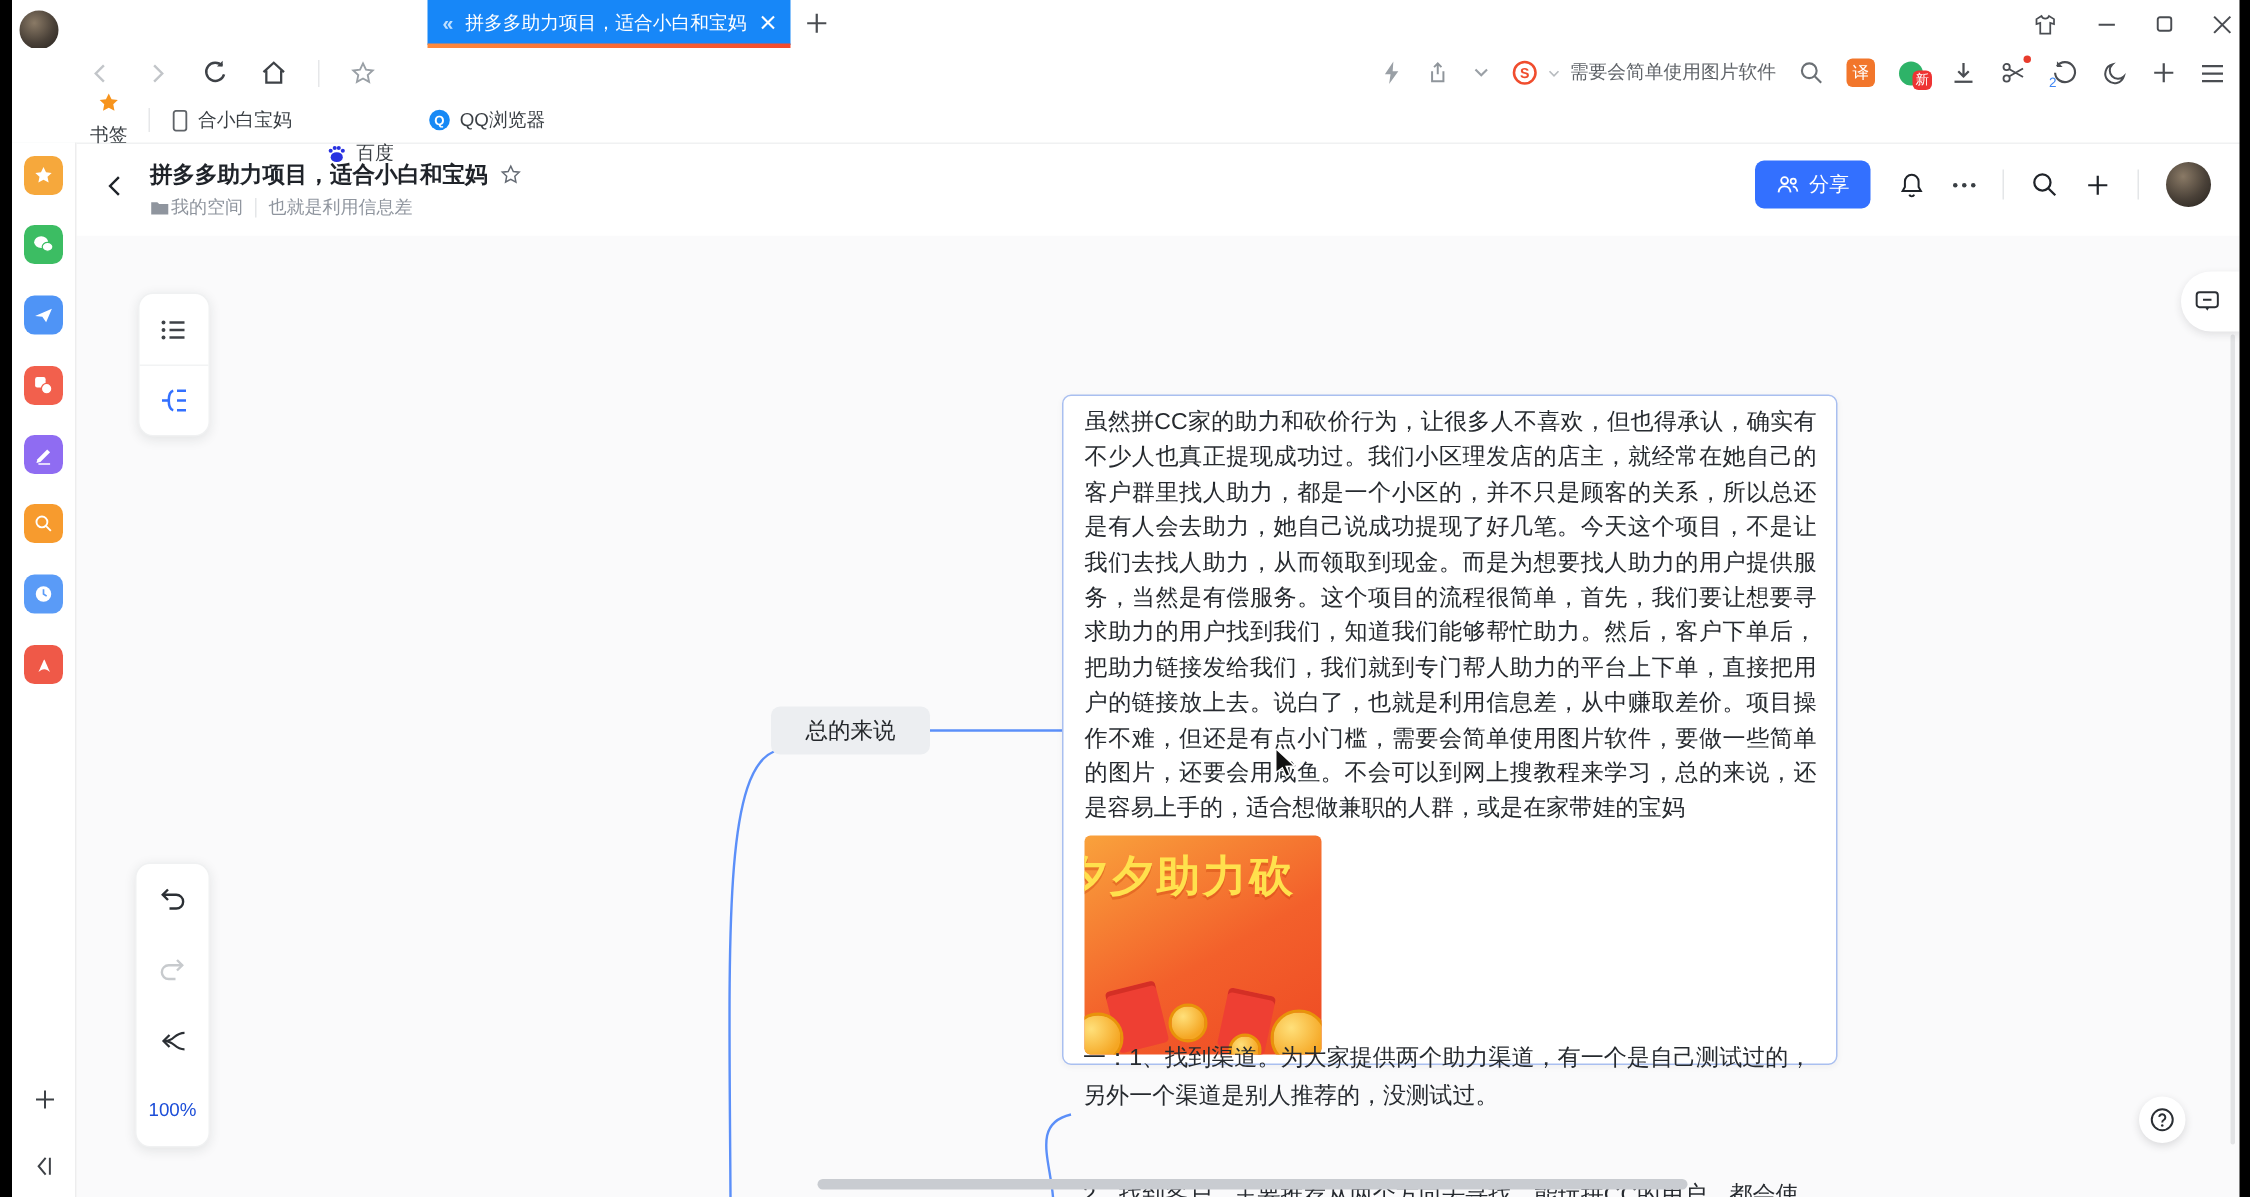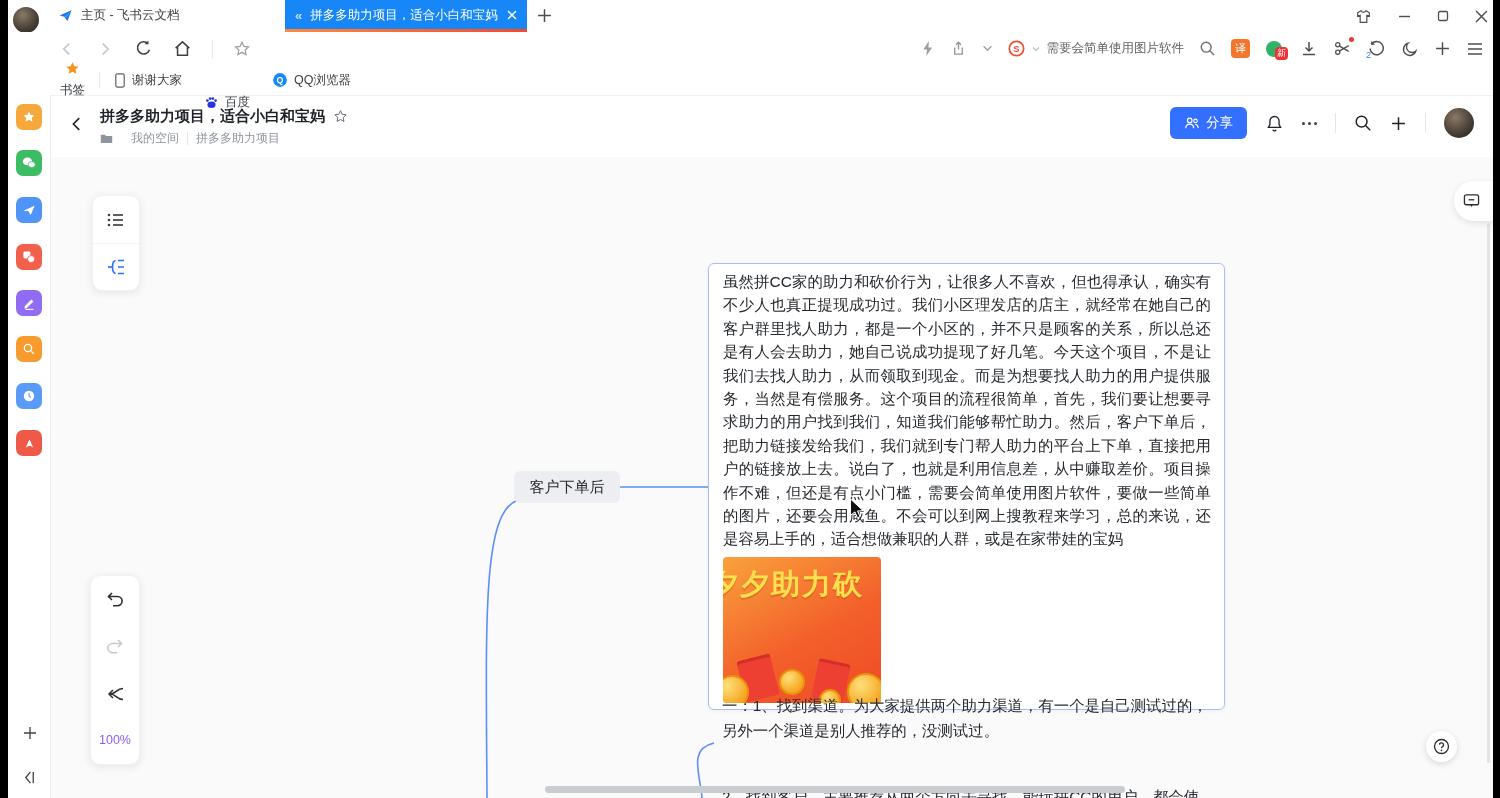--- a/index.html
+++ b/index.html
@@ -57,29 +57,20 @@
   .dots3{display:flex;gap:3px;align-items:center;}
   .dots3 i{width:3px;height:3px;border-radius:50%;background:#3a3f44;}
 </style>
 </head>
 <body>
 
 <div class="stage">
 
   <div class="tabbar">
     <div class="abs avatar" style="left:13px;top:7px;width:26px;height:26px;"></div>
-    <div class="tab" style="left:48px;width:232px;">
-      <span>
-        <svg width="15" height="15" viewBox="0 0 20 20">
-            <path d="M2 10 L18 3 L12.5 17.5 L8.6 11.6 Z" fill="#2a6ff2"></path>
-            <path d="M8.6 11.6 L18 3 L11 12.6 Z" fill="#19b0f0"></path>
-          </svg>
-      </span>
-      <span style="white-space:nowrap;overflow:hidden;">主页 - 飞书云文档</span>
-    </div>
     <div class="tab active" style="left:285px;width:242px;">
       <span style="color:#bfe0ff;font-size:13px;font-weight:bold;">«</span>
       <span style="white-space:nowrap;overflow:hidden;flex:1;">拼多多助力项目，适合小白和宝妈</span>
       <span>
         <svg width="10" height="10" viewBox="0 0 10 10">
             <path d="M1 1 9 9 M9 1 1 9" stroke="#fff" stroke-width="1.4"></path>
           </svg>
       </span>
     </div>
     <div class="tab-underline" style="left:285px;top:29px;width:242px;"></div>
@@ -234,21 +225,21 @@
         </span>
       <span>书签</span>
     </div>
     <span style="width:1px;height:16px;background:#e6e7e9;margin:0 14px;"></span>
     <div class="bm">
       <span>
           <svg width="12" height="15" viewBox="0 0 12 16">
             <rect x="1.5" y="1" width="9" height="14" rx="1.6" fill="none" stroke="#5f6368" stroke-width="1.3"></rect>
           </svg>
         </span>
-      <span>谢谢大家</span>
+      <span>合小白宝妈</span>
     </div>
     <div class="bm" style="margin-left:22px;margin-top:45px;">
       <span>
           <svg width="15" height="15" viewBox="0 0 20 20">
             <ellipse cx="10" cy="13" rx="5.4" ry="4.4" fill="#2932e1"></ellipse>
             <circle cx="4.6" cy="7.4" r="1.8" fill="#2932e1"></circle>
             <circle cx="8.2" cy="4.8" r="1.8" fill="#2932e1"></circle>
             <circle cx="11.8" cy="4.8" r="1.8" fill="#2932e1"></circle>
             <circle cx="15.4" cy="7.4" r="1.8" fill="#2932e1"></circle>
           </svg>
@@ -333,30 +324,30 @@
       </div>
     <div class="abs" style="left:50px;top:12px;display:flex;align-items:center;gap:8px;">
       <span class="doctitle">拼多多助力项目，适合小白和宝妈</span>
       <span>
           <svg width="15" height="15" viewBox="0 0 20 20">
             <path d="M10 2.3l2.3 4.8 5.2.6-3.9 3.6 1 5.2L10 14l-4.6 2.5 1-5.2-3.9-3.6 5.2-.6z" fill="none" stroke="#646a73" stroke-width="1.3"></path>
           </svg>
         </span>
     </div>
     <div class="docsub abs" style="left:50px;top:35px;">
-      <span style="display:flex;align-items:center;gap:18px;">
+      <span style="display:flex;align-items:center;gap:1px;">
         <span>
             <svg width="13" height="11" viewBox="0 0 16 13">
               <path d="M1 2h5l1.5 1.5H15V12H1z" fill="#8f959e"></path>
             </svg>
           </span>
         <span>我的空间</span>
       </span>
       <span class="vdiv" style="height:13px;"></span>
-      <span>拼多多助力项目</span>
+      <span>也就是利用信息差</span>
     </div>
     <div class="hdr-right">
       <div class="sharebtn">
         <span>
             <svg width="16" height="14" viewBox="0 0 18 16">
               <circle cx="6.4" cy="5" r="2.6" fill="none" stroke="#fff" stroke-width="1.4"></circle>
               <path d="M1.8 14c.3-3 2.2-4.6 4.6-4.6S10.7 11 11 14" fill="none" stroke="#fff" stroke-width="1.4"></path>
               <circle cx="13" cy="5.6" r="2" fill="none" stroke="#fff" stroke-width="1.3"></circle>
               <path d="M12.6 9.4c2 .2 3.3 1.6 3.6 4.1" fill="none" stroke="#fff" stroke-width="1.3"></path>
             </svg>
@@ -431,24 +422,24 @@
             <path d="M13 2 16.5 5.5 13 9" fill="none" stroke="#c7cacd" stroke-width="1.6"></path>
             <path d="M16.5 5.5h-9a4.6 4.6 0 0 0 0 9.2H12" fill="none" stroke="#c7cacd" stroke-width="1.6"></path>
           </svg>
       </div>
       <div style="height:47px;display:flex;align-items:center;justify-content:center;">
         <svg width="20" height="18" viewBox="0 0 20 18">
             <path d="M18 3.5c-7 0-6.5 5.5-13 5.5M18 14.5c-7 0-6.5-5.5-13-5.5" fill="none" stroke="#2b2f34" stroke-width="1.5"></path>
             <path d="M8 5 4 9l4 4" fill="none" stroke="#2b2f34" stroke-width="1.5"></path>
           </svg>
       </div>
-      <div style="height:45px;display:flex;align-items:center;justify-content:center;font-size:12.5px;color:#8b5cf6;">100%</div>
-    </div>
-
-    <div class="node-intro">客户下单后</div>
+      <div style="height:45px;display:flex;align-items:center;justify-content:center;font-size:12.5px;color:#1d4ed8;">100%</div>
+    </div>
+
+    <div class="node-intro">总的来说</div>
 
     <div class="node-main">
       <div class="node-text">虽然拼CC家的助力和砍价行为，让很多人不喜欢，但也得承认，确实有不少人也真正提现成功过。我们小区理发店的店主，就经常在她自己的客户群里找人助力，都是一个小区的，并不只是顾客的关系，所以总还是有人会去助力，她自己说成功提现了好几笔。今天这个项目，不是让我们去找人助力，从而领取到现金。而是为想要找人助力的用户提供服务，当然是有偿服务。这个项目的流程很简单，首先，我们要让想要寻求助力的用户找到我们，知道我们能够帮忙助力。然后，客户下单后，把助力链接发给我们，我们就到专门帮人助力的平台上下单，直接把用户的链接放上去。说白了，也就是利用信息差，从中赚取差价。项目操作不难，但还是有点小门槛，需要会简单使用图片软件，要做一些简单的图片，还要会用咸鱼。不会可以到网上搜教程来学习，总的来说，还是容易上手的，适合想做兼职的人群，或是在家带娃的宝妈</div>
       <div class="imgrow">
         <div class="promo">
           <div class="t" style="top:8px;">夕夕助力砍</div>
           <div class="envelope" style="left:18px;top:100px;width:34px;height:42px;transform:rotate(-14deg);"></div>
           <div class="envelope" style="left:92px;top:104px;width:32px;height:40px;transform:rotate(12deg);"></div>
           <div class="coin" style="left:-8px;top:118px;width:34px;height:34px;"></div>
           <div class="coin" style="left:56px;top:112px;width:26px;height:26px;"></div>

